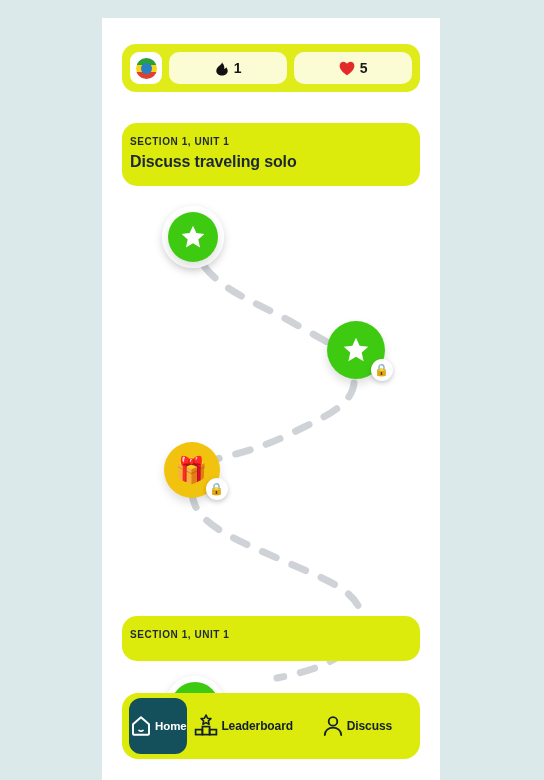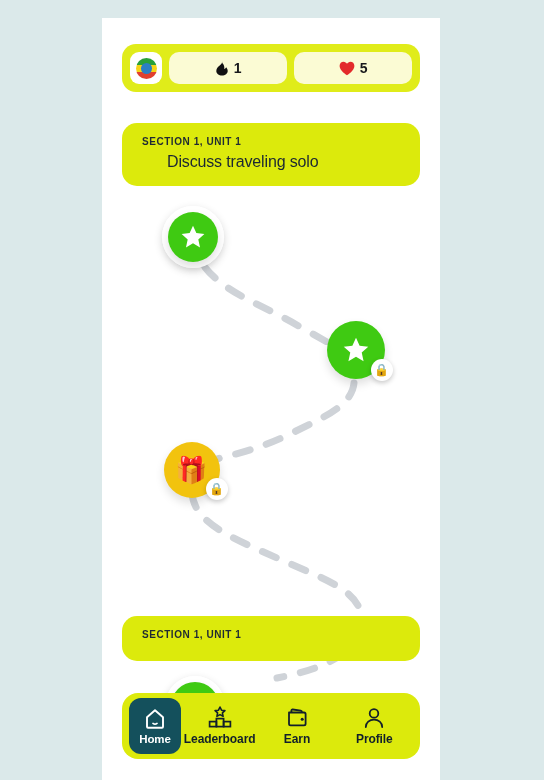--- a/index.html
+++ b/index.html
@@ -74,37 +74,36 @@
   }
   .stat-pill .ic { display:block; line-height:0; }
 
   
   .unit-banner {
     position:absolute;
     left:20px;
     width:298px;
     background:#dcea0c;
     border-radius:15px;
-    padding:13px 16px 15px 20px;
+    padding:13px 16px 15px 8px;
     z-index:30;
   }
   .unit-kicker {
     font-size:10px;
     font-weight:bold;
     letter-spacing:0.55px;
     color:#1f2a33;
     text-transform:uppercase;
     margin-bottom:6px;
   }
   .unit-title {
     font-size:16px;
-    font-weight:normal;
+    font-weight:bold;
     color:#1b2733;
     letter-spacing:-0.15px;
-    margin-left:25px;
   }
   #unit-banner-1 { top:105px; }
   #unit-banner-2 { top:598px; }
 
   
   #path-area {
     position:absolute;
     left:0; top:160px;
     width:338px; height:560px;
     z-index:10;
@@ -152,21 +151,21 @@
     border-radius:16px;
     display:flex;
     align-items:center;
     padding:0 7px;
     z-index:50;
   }
   .nav-item {
     flex:1 1 0;
     height:56px;
     display:flex;
-    flex-direction:column;
+    flex-direction:row;
     align-items:center;
     justify-content:center;
     gap:2px;
     border-radius:12px;
     color:#12202b;
   }
   .nav-item.active {
     background:#14505c;
     color:#ffffff;
     flex:0 0 52px;
@@ -278,35 +277,25 @@
         <svg width="26" height="24" viewBox="0 0 26 24">
           <path d="M13 1l1.5 3.2 3.4 0.4-2.5 2.3 0.7 3.4L13 8.6l-3.1 1.7 0.7-3.4-2.5-2.3 3.4-0.4z" fill="none" stroke="#12202b" stroke-width="1.6" stroke-linejoin="round"></path>
           <rect x="9.4" y="12.6" width="7.2" height="8" fill="none" stroke="#12202b" stroke-width="1.7"></rect>
           <rect x="2.6" y="15.6" width="6.8" height="5" fill="none" stroke="#12202b" stroke-width="1.7"></rect>
           <rect x="16.6" y="15.6" width="6.8" height="5" fill="none" stroke="#12202b" stroke-width="1.7"></rect>
         </svg>
       </span>
       <span class="nav-label">Leaderboard</span>
     </div>
 
-    <div class="nav-item">
-      <span class="nav-ic">
-        <svg width="24" height="24" viewBox="0 0 24 24">
-          <path d="M4 6.5h15a1.6 1.6 0 0 1 1.6 1.6v9.6a1.6 1.6 0 0 1-1.6 1.6H5.6A1.6 1.6 0 0 1 4 17.7z" fill="none" stroke="#12202b" stroke-width="1.8" stroke-linejoin="round"></path>
-          <path d="M6.4 6.5V4.6c0-0.7 0.6-1.2 1.3-1.1l8 1.2c0.7 0.1 1.2 0.7 1.2 1.4v0.4" fill="none" stroke="#12202b" stroke-width="1.8" stroke-linejoin="round"></path>
-          <circle cx="17.2" cy="13.2" r="1.5" fill="#12202b"></circle>
-        </svg>
-      </span>
-      <span class="nav-label">Earn</span>
-    </div>
 
     <div class="nav-item">
       <span class="nav-ic">
         <svg width="24" height="24" viewBox="0 0 24 24">
           <circle cx="12" cy="7.4" r="4.3" fill="none" stroke="#12202b" stroke-width="1.8"></circle>
           <path d="M3.8 21c0-4.6 3.7-7.4 8.2-7.4s8.2 2.8 8.2 7.4" fill="none" stroke="#12202b" stroke-width="1.8" stroke-linecap="round"></path>
         </svg>
       </span>
-      <span class="nav-label">Profile</span>
+      <span class="nav-label">Discuss</span>
     </div>
   </div>
 
 </div>
 
 </body></html>

